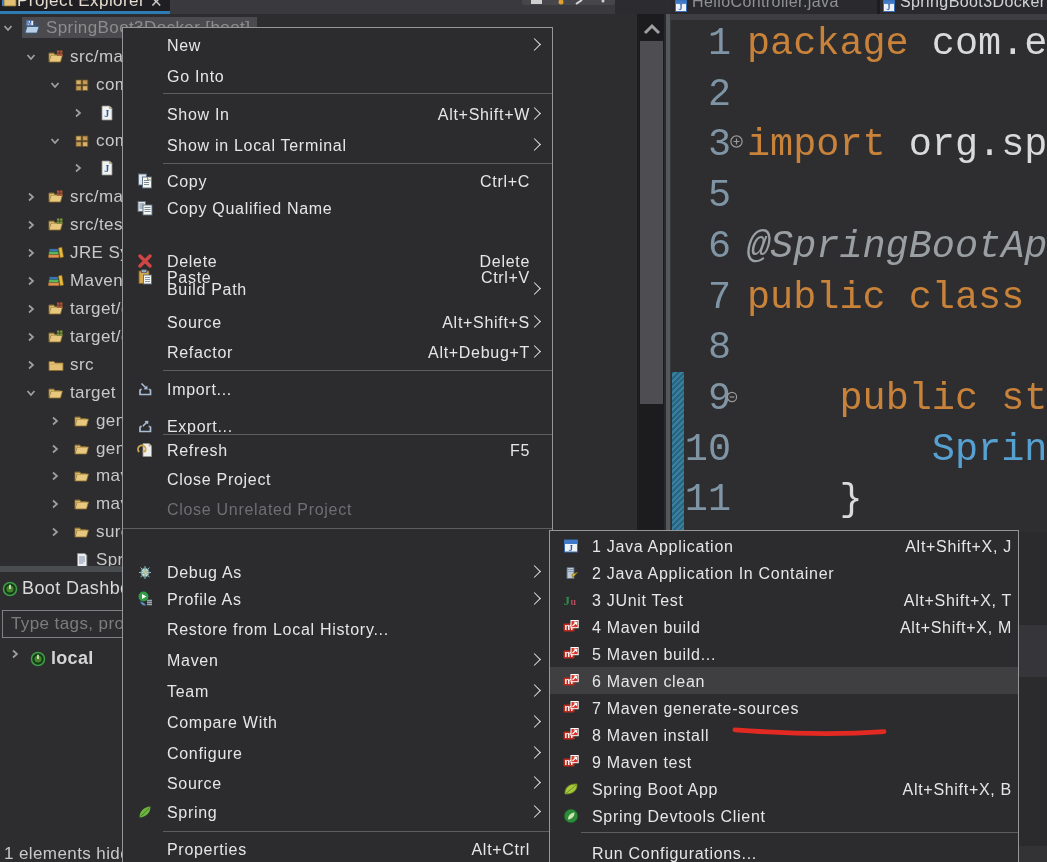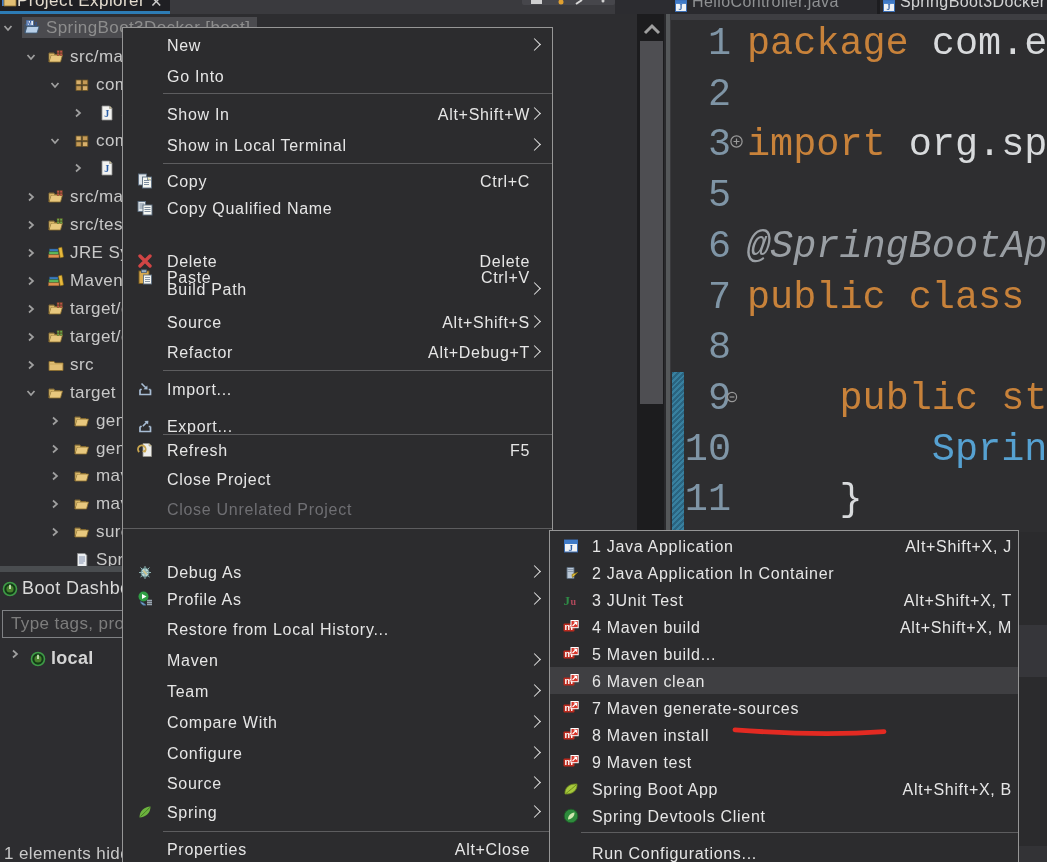--- a/index.html
+++ b/index.html
@@ -639,21 +639,21 @@
       <span class="mi"><svg width="16" height="16" viewBox="0 0 16 16">
           <path d="M13.5 2.5 C 7 3 2.5 7 2.5 13.5 C 9 13 13.5 9 13.5 2.5 Z" fill="#6db33f"></path>
           <path d="M3.5 12.5 C 7 9 10 6.5 13 3.2" stroke="#3e7b1e" stroke-width="0.9" fill="none"></path>
         </svg></span>
       <span class="txt">Spring</span>
       <span class="mchev"></span>
     </div>
     <div class="msep" style="left:40px;right:0px;top:803.0px;"></div>
     <div class="mrow" style="top:807.5px;">
       <span class="txt">Properties</span>
-      <span class="acc">Alt+Close</span>
+      <span class="acc">Alt+Ctrl</span>
     </div>
   </div>
 <div class="abs" id="submenu">
     <div class="mrow" style="top:1.5px;">
       <span class="mi"><svg width="16" height="16" viewBox="0 0 16 16">
           <rect x="1.5" y="2" width="13" height="12" fill="#f0f3f6" stroke="#3a6db4" stroke-width="1"></rect>
           <rect x="1.5" y="2" width="13" height="4" fill="#3f7bc8"></rect>
           <text x="5.5" y="13" font-size="9" font-weight="bold" fill="#2c5fa8" font-family="Liberation Serif">J</text>
         </svg></span>
       <span class="txt">1 Java Application</span>

